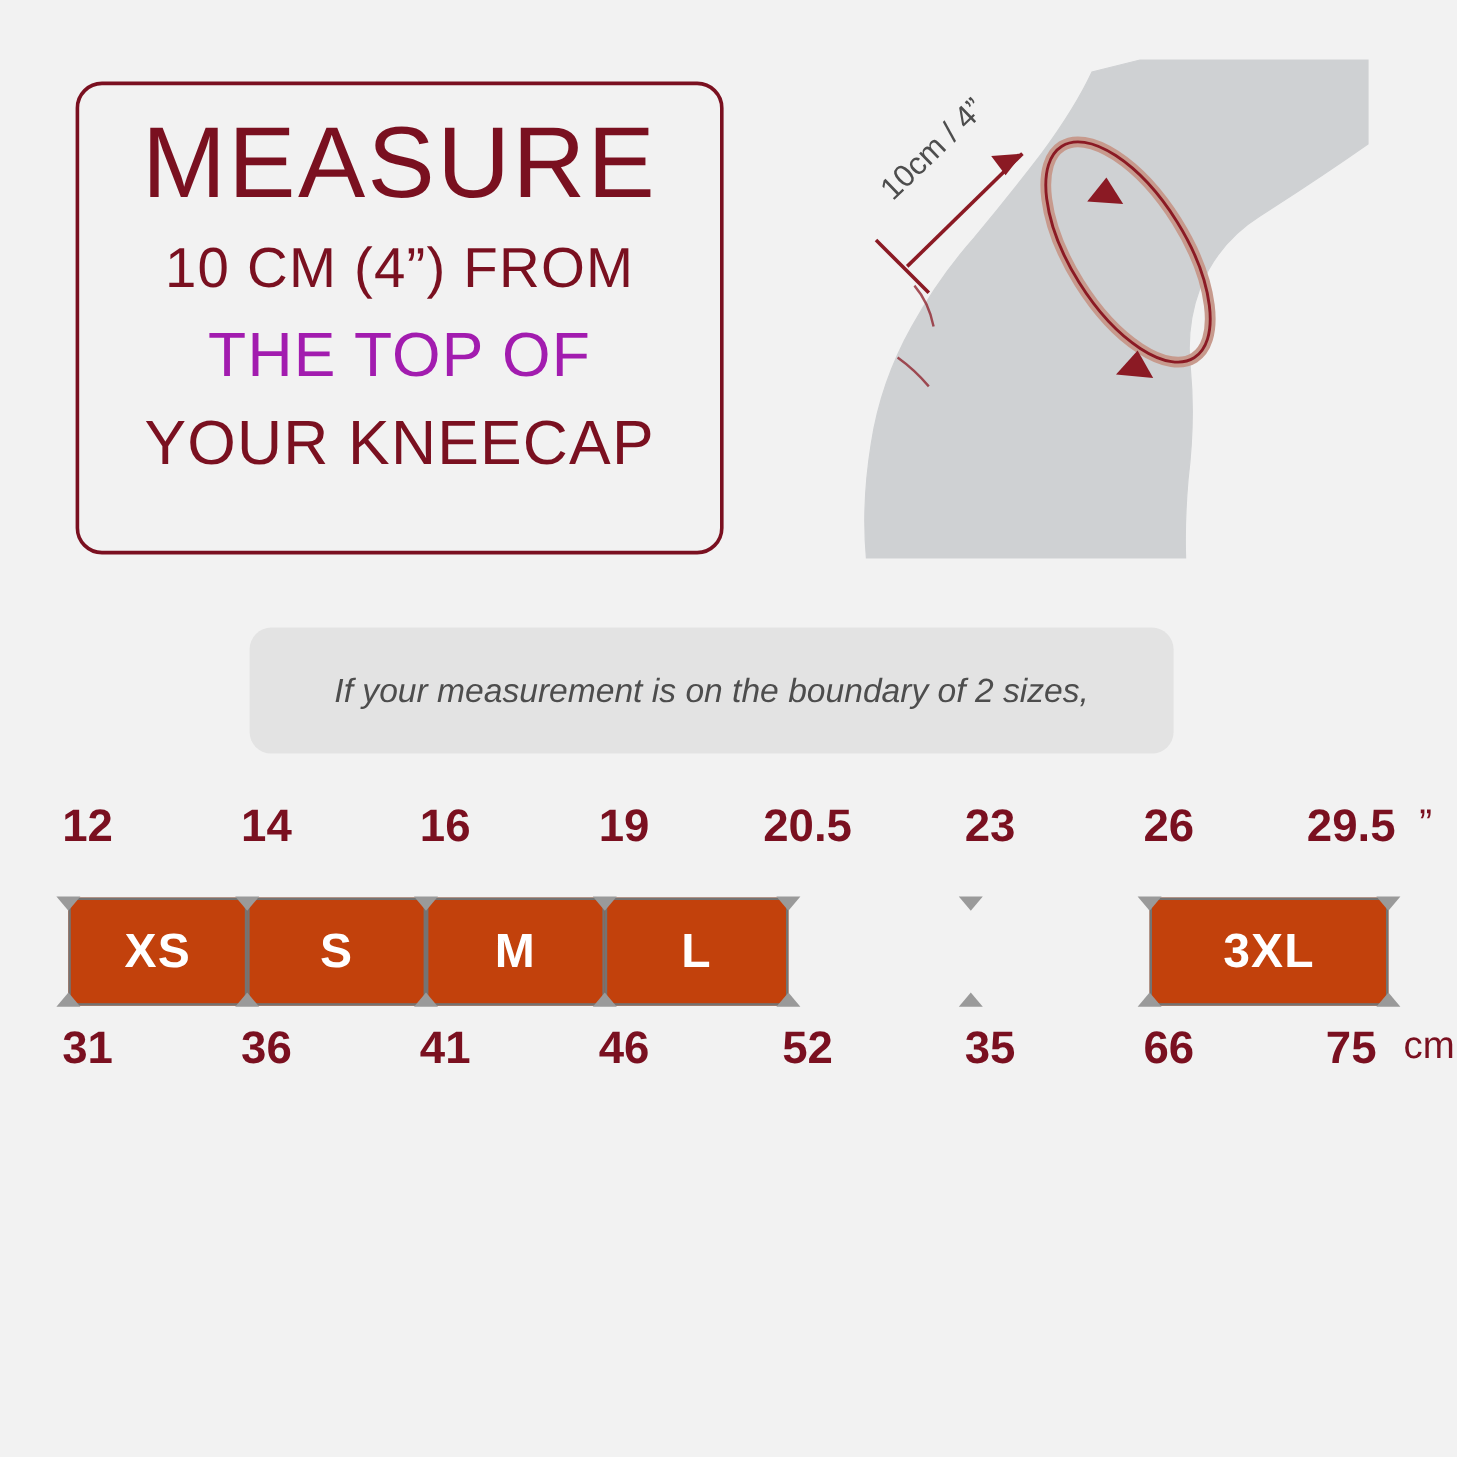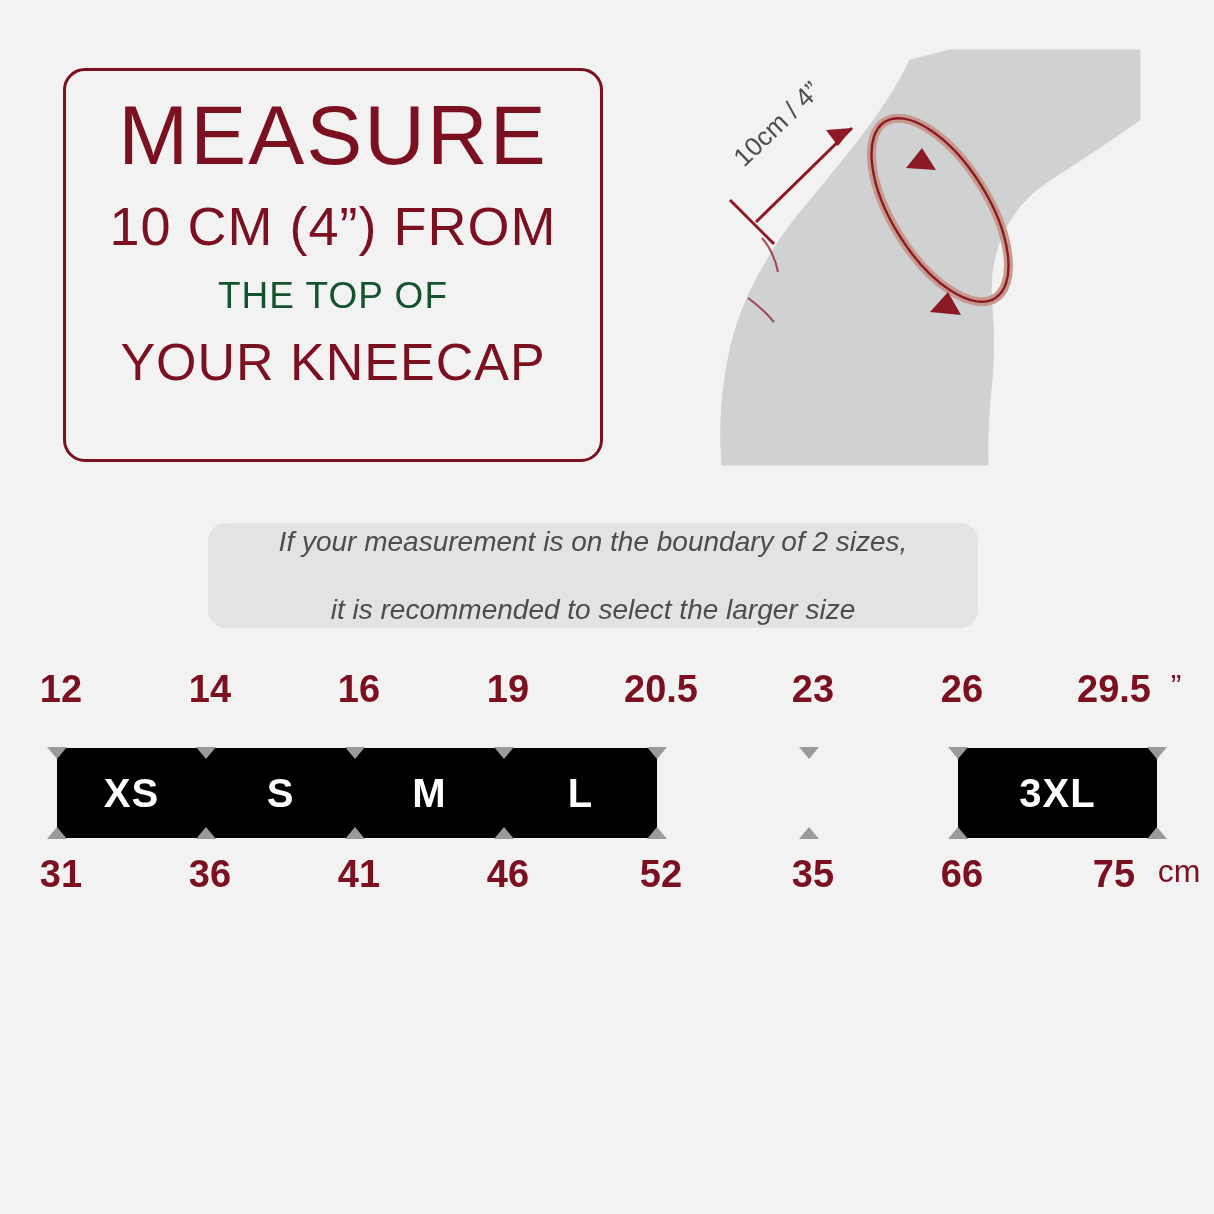--- a/index.html
+++ b/index.html
@@ -33,29 +33,29 @@
   }
   .measure-line1 {
     color: #7a1020;
     font-size: 84px;
     letter-spacing: 2px;
     line-height: 1.0;
     font-weight: 400;
   }
   .measure-line2 {
     color: #7a1020;
-    font-size: 54px;
+    font-size: 47px;
     letter-spacing: 1px;
     line-height: 1.0;
     margin-top: 22px;
     font-weight: 400;
   }
   .measure-line3 {
-    color: #14532d;
-    font-size: 37px;
+    color: #a21caf;
+    font-size: 52px;
     letter-spacing: 1px;
     line-height: 1.0;
     margin-top: 24px;
     font-weight: 400;
   }
   .measure-line4 {
     color: #7a1020;
     font-size: 52px;
     letter-spacing: 1px;
     line-height: 1.0;
@@ -99,21 +99,21 @@
   
   .scale-wrap {
     position: absolute;
     left: 0px;
     top: 668px;
     width: 1214px;
     height: 260px;
   }
   .scale-row {
     position: absolute;
-    left: 4px;
+    left: 16px;
     width: 1024px;
     height: 50px;
   }
   .row-inches { top: 0px; }
   .row-cm { top: 185px; }
 
   .tick-label {
     position: absolute;
     color: #7a1020;
     font-size: 38px;
@@ -130,22 +130,22 @@
     position: absolute;
     left: 57px;
     top: 80px;
     width: 1100px;
     height: 90px;
   }
   .seg {
     position: absolute;
     top: 0;
     height: 90px;
-    background: #000000;
-    border: 2px solid #000000;
+    background: #c2410c;
+    border: 2px solid #737373;
     box-sizing: border-box;
     display: flex;
     align-items: center;
     justify-content: center;
   }
   .seg-label {
     color: #ffffff;
     font-size: 40px;
     font-weight: bold;
     letter-spacing: 1px;
@@ -193,21 +193,20 @@
 
     <line x1="56" y1="182" x2="152" y2="88" stroke="#8b1a24" stroke-width="3"></line>
     <path d="M152,88 l-26,2 l12,16 z" fill="#8b1a24"></path>
     <line x1="30" y1="160" x2="74" y2="204" stroke="#8b1a24" stroke-width="3"></line>
     <text x="44" y="128" transform="rotate(-44 44 128)" fill="#4d4d4d" font-family="Liberation Sans, sans-serif" font-size="26">10cm / 4”</text>
   </svg>
 </div>
 
 <div class="note-box">
   <div class="note-line">If your measurement is on the boundary of 2 sizes,</div>
-  <div class="note-line">it is recommended to select the larger size</div>
 </div>
 
 <div class="scale-wrap">
 
   <div class="scale-row row-inches">
     <span class="tick-label" style="left:57px;">12</span>
     <span class="tick-label" style="left:206px;">14</span>
     <span class="tick-label" style="left:355px;">16</span>
     <span class="tick-label" style="left:504px;">19</span>
     <span class="tick-label" style="left:657px;">20.5</span>

